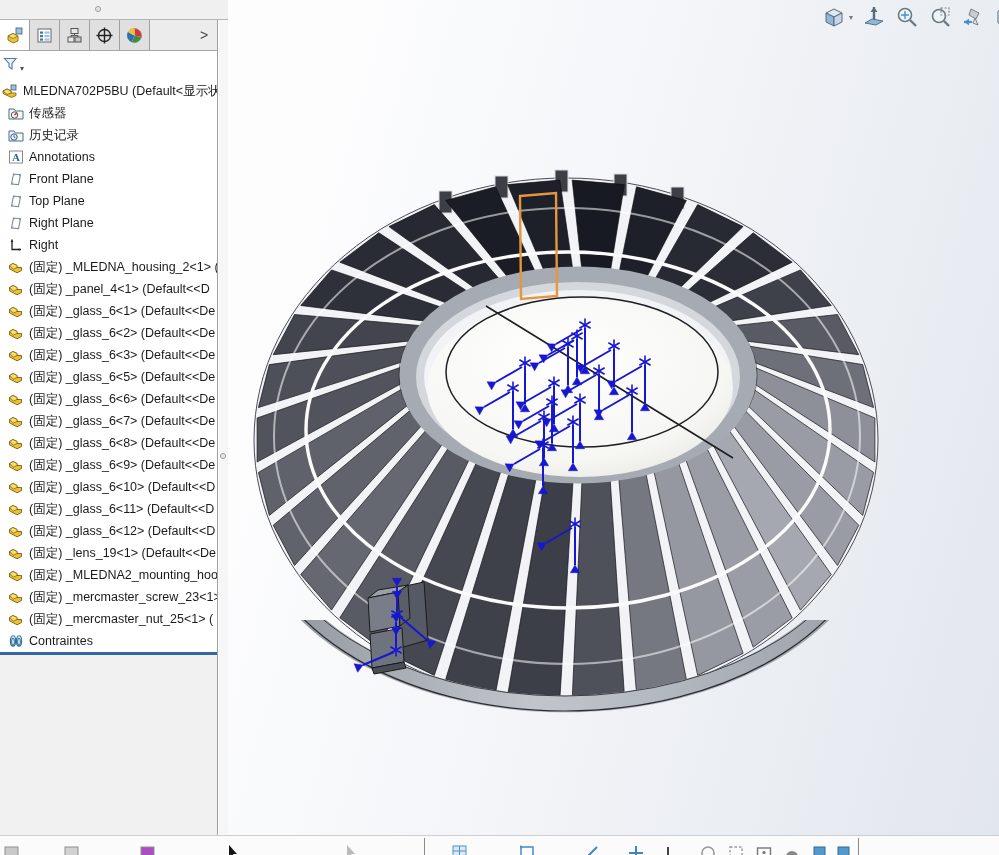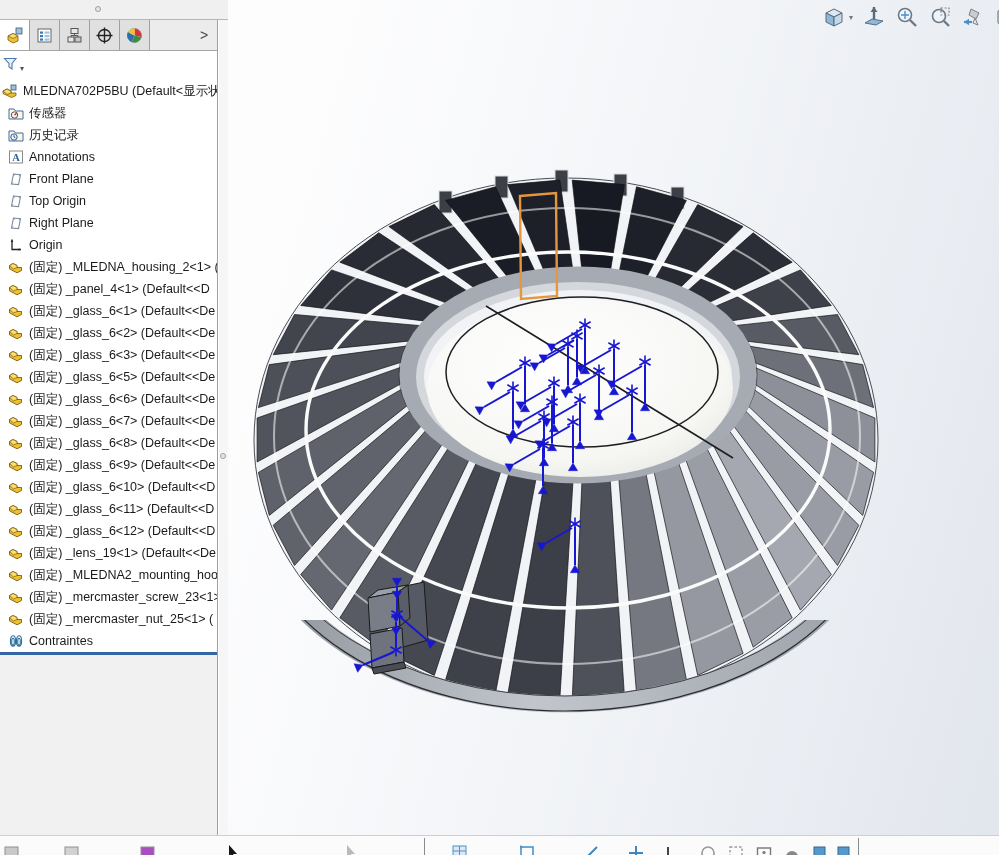--- a/index.html
+++ b/index.html
@@ -164,40 +164,40 @@
           </span>
           <span class="lbl">Front Plane</span>
         </div>
         <div class="tree-row">
           <span style="width: 16px; height: 16px; flex: 0 0 auto; display: inline-flex;">
             <svg viewBox="0 0 16 16">
               <path d="M3.5 13 L5.5 3 L12.5 3.8 L10.5 13.6 Z" fill="none" stroke="#7a8a9a" stroke-width="1.1"></path>
               <path d="M5.5 3 L7 4.4 M12.5 3.8 L10.9 5.1 M3.5 13 L5.3 11.6" stroke="#7a8a9a" stroke-width="0.9"></path>
             </svg>
           </span>
-          <span class="lbl">Top Origin</span>
+          <span class="lbl">Top Plane</span>
         </div>
         <div class="tree-row">
           <span style="width: 16px; height: 16px; flex: 0 0 auto; display: inline-flex;">
             <svg viewBox="0 0 16 16">
               <path d="M3.5 13 L5.5 3 L12.5 3.8 L10.5 13.6 Z" fill="none" stroke="#7a8a9a" stroke-width="1.1"></path>
               <path d="M5.5 3 L7 4.4 M12.5 3.8 L10.9 5.1 M3.5 13 L5.3 11.6" stroke="#7a8a9a" stroke-width="0.9"></path>
             </svg>
           </span>
           <span class="lbl">Right Plane</span>
         </div>
         <div class="tree-row">
           <span style="width: 16px; height: 16px; flex: 0 0 auto; display: inline-flex;">
             <svg viewBox="0 0 16 16">
               <path d="M4 2.5 V12.5 H13" stroke="#222" stroke-width="1.3" fill="none"></path>
               <path d="M4 2.5 L2.7 5 L5.3 5 Z" fill="#222"></path>
               <path d="M13 12.5 L10.6 11.3 L10.6 13.7 Z" fill="#222"></path>
             </svg>
           </span>
-          <span class="lbl">Origin</span>
+          <span class="lbl">Right</span>
         </div>
         <div class="tree-row">
           <span style="width: 16px; height: 16px; flex: 0 0 auto; display: inline-flex;">
             <svg viewBox="0 0 16 16">
               <path d="M1.5 6.5 L5 4.5 L9 6.5 L9 8.5 L13.5 8.5 L13.5 11.5 L9 13.8 L1.5 9.8 Z" fill="#edc22e" stroke="#7a5c10" stroke-width="0.9"></path>
               <path d="M1.5 6.5 L5 4.5 L9 6.5 L9 8.5 L5.5 10 Z" fill="#f8e070" stroke="#7a5c10" stroke-width="0.7"></path>
             </svg>
           </span>
           <span class="lbl">(固定) _MLEDNA_housing_2&lt;1&gt; (</span>
         </div>

